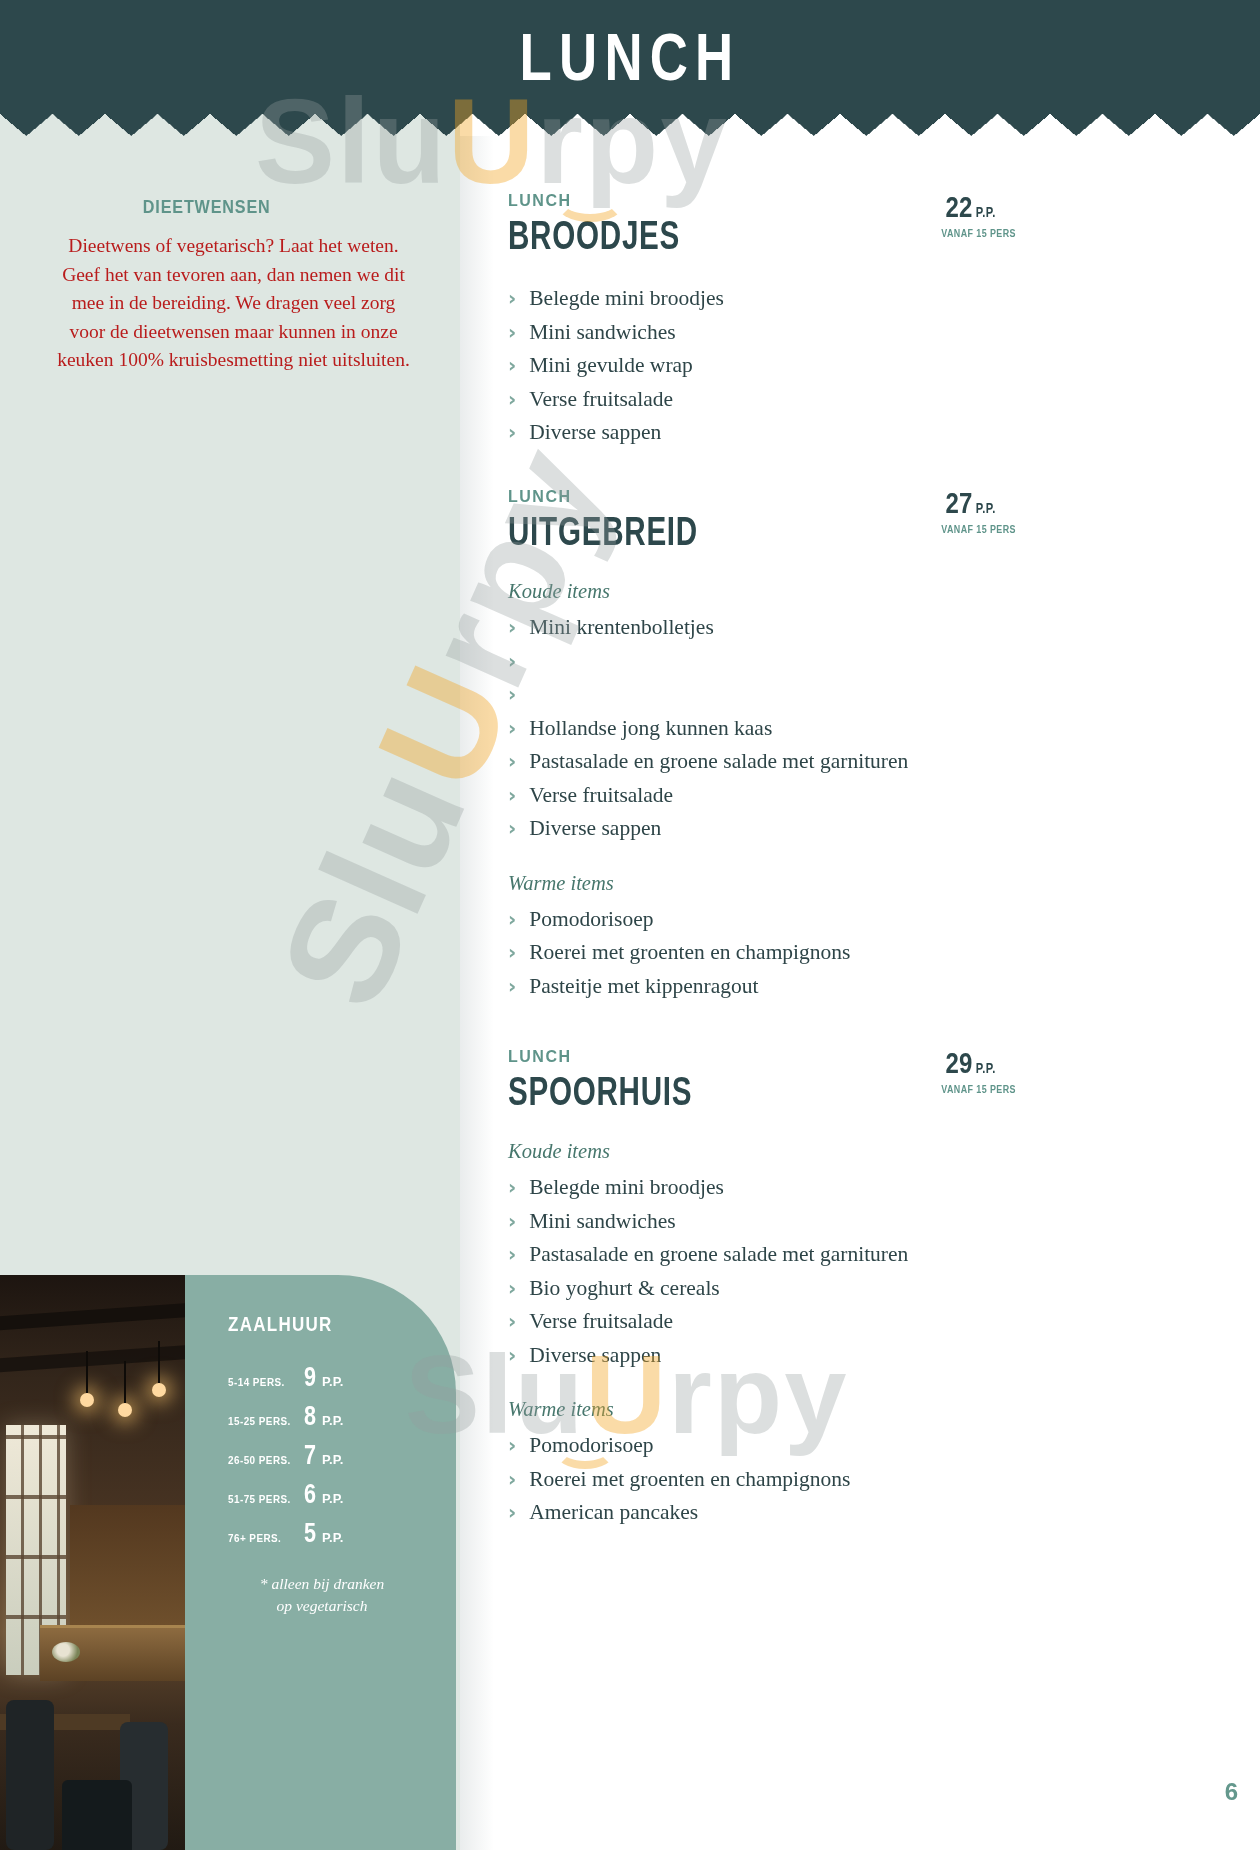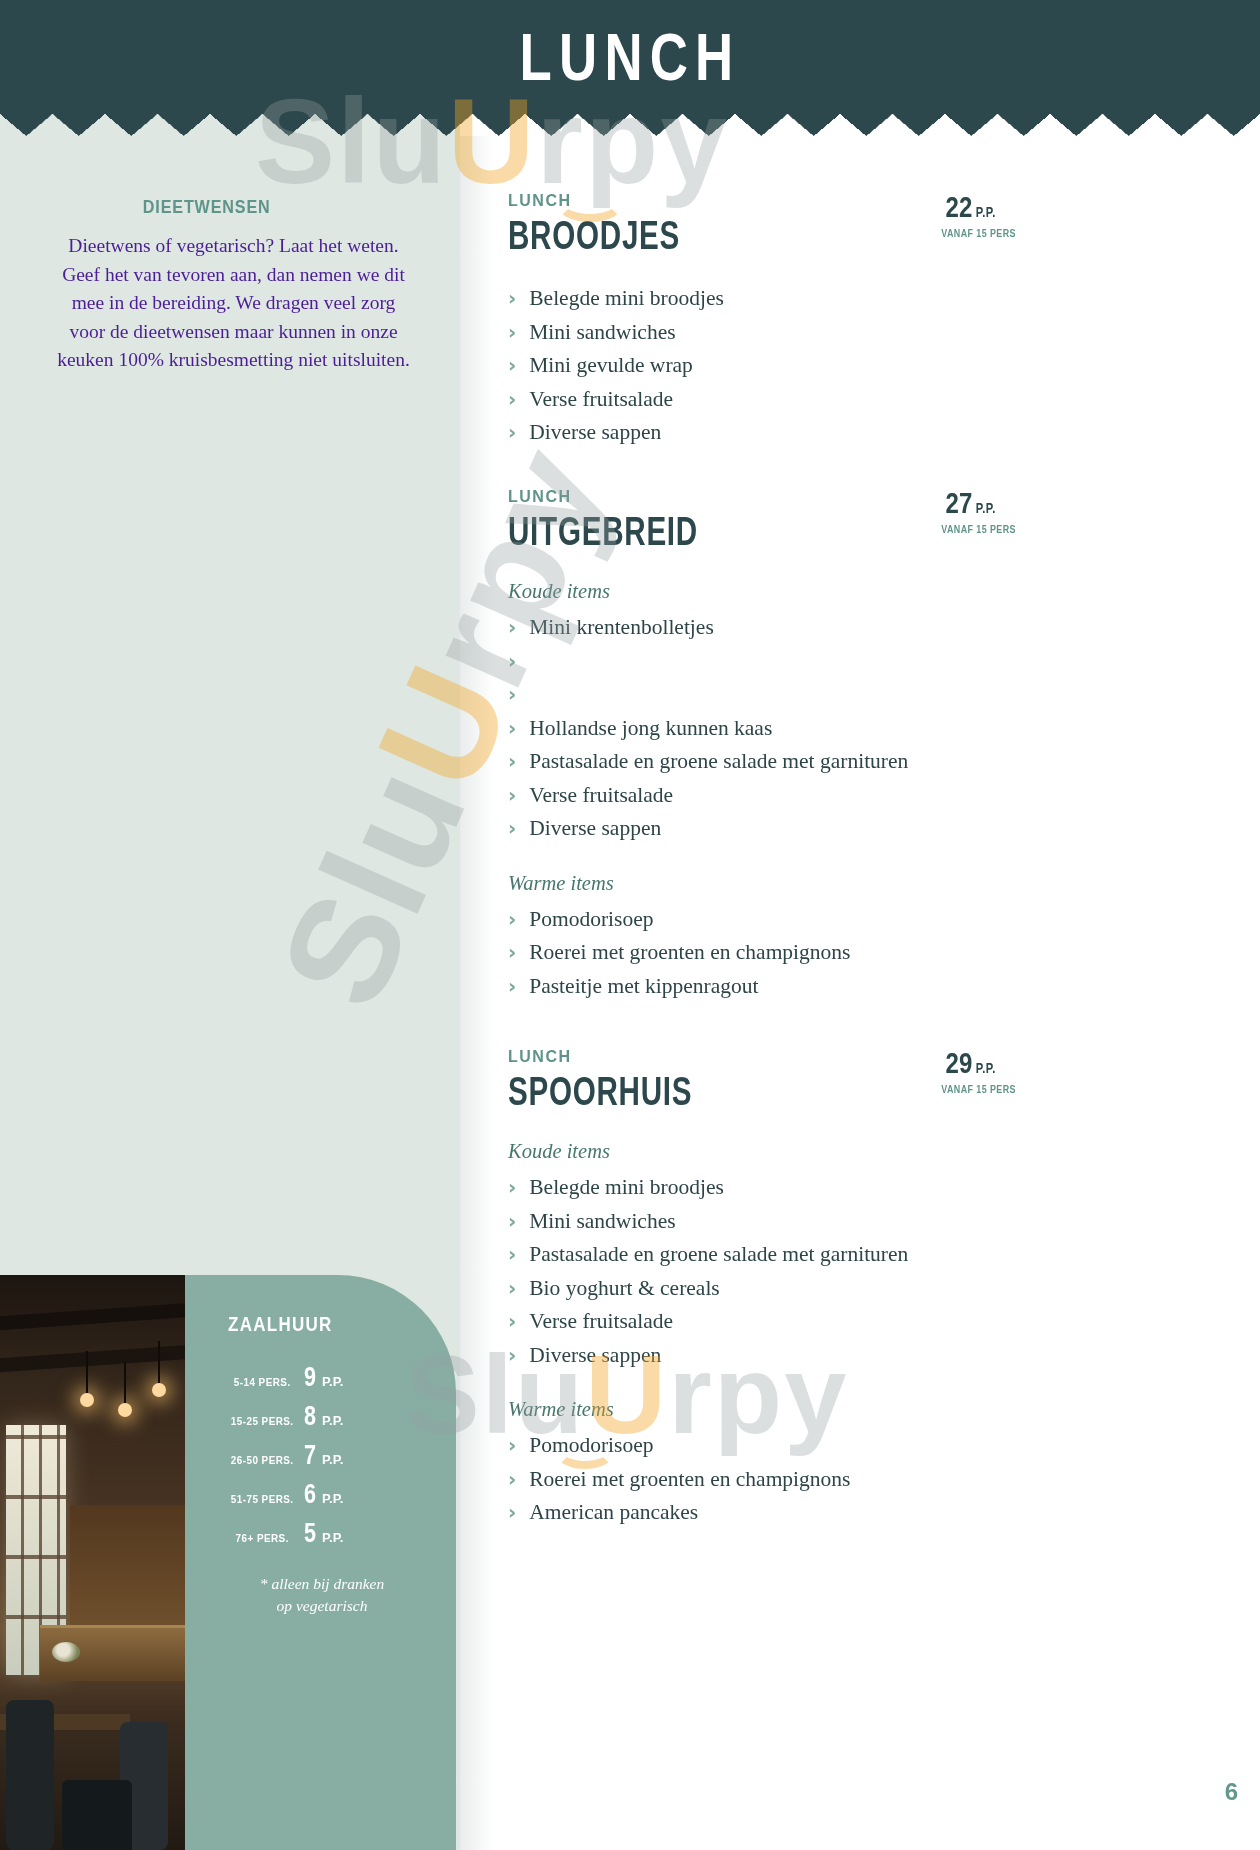--- a/index.html
+++ b/index.html
@@ -31,21 +31,21 @@
   .divider {
     position:absolute; top:136px; bottom:0; left:460px; width:34px; z-index:1;
     background:linear-gradient(90deg, rgba(45,72,76,.10), rgba(45,72,76,0));
   }
   .diet { padding:82px 48px 0 55px;text-align:center; }
   .diet h2 {
     font-family:"Liberation Sans", sans-serif; font-weight:700; font-size:19px;
     letter-spacing:1px; color:#5f948a; margin-bottom:14px;
     transform:scaleX(.85); transform-origin:0 50%;
   }
-  .diet p { font-size:19.5px; line-height:28.5px; color:#4c1d95; }
+  .diet p { font-size:19.5px; line-height:28.5px; color:#b91c1c; }
 
   
   .photo {
     position:absolute; left:0; bottom:0; width:185px; height:575px; overflow:hidden;
     background:linear-gradient(180deg,#1d1510 0%, #33261b 18%, #4a3523 45%, #63492e 62%, #3a2b1e 78%, #211a13 100%);
   }
   .ph-beam { position:absolute; top:34px; left:-8px; width:120%; height:14px; background:#15100c; transform:rotate(-4deg); }
   .ph-beam.b2 { top:76px; opacity:.8; }
   .ph-window {
     position:absolute; top:150px; left:6px; width:60px; height:250px;
@@ -74,21 +74,21 @@
   
   .zaalhuur {
     position:absolute; left:185px; bottom:0; width:271px; height:575px;
     background:#88aea4; border-top-right-radius:118px; color:#fff;
     padding:38px 30px 0 43px;
   }
   .zaalhuur h3 {
     font-family:"Liberation Sans", sans-serif; font-weight:700; font-size:20px;
     letter-spacing:1.5px; margin-bottom:26px; transform:scaleX(.85); transform-origin:0 50%;
   }
-  .zrow { display:flex; align-items:baseline; margin-bottom:8px;text-align:center; }
+  .zrow { display:flex; align-items:baseline; margin-bottom:8px; }
   .zlabel { font-family:"Liberation Sans", sans-serif; font-weight:700; font-size:11px;
     letter-spacing:.5px; width:76px; transform:scaleX(.9); transform-origin:0 50%; }
   .znum { font-family:"Liberation Sans", sans-serif; font-weight:700; font-size:27px;
     transform:scaleX(.8); transform-origin:0 50%; }
   .zunit { font-family:"Liberation Sans", sans-serif; font-weight:700; font-size:13px; margin-left:3px; }
   .zfoot { margin-top:24px; margin-left:-10px; text-align:center; font-style:italic;
     font-size:15.5px; line-height:22px; }
 
   
   .menu { position:absolute; left:508px; top:0; width:508px; z-index:2; }

